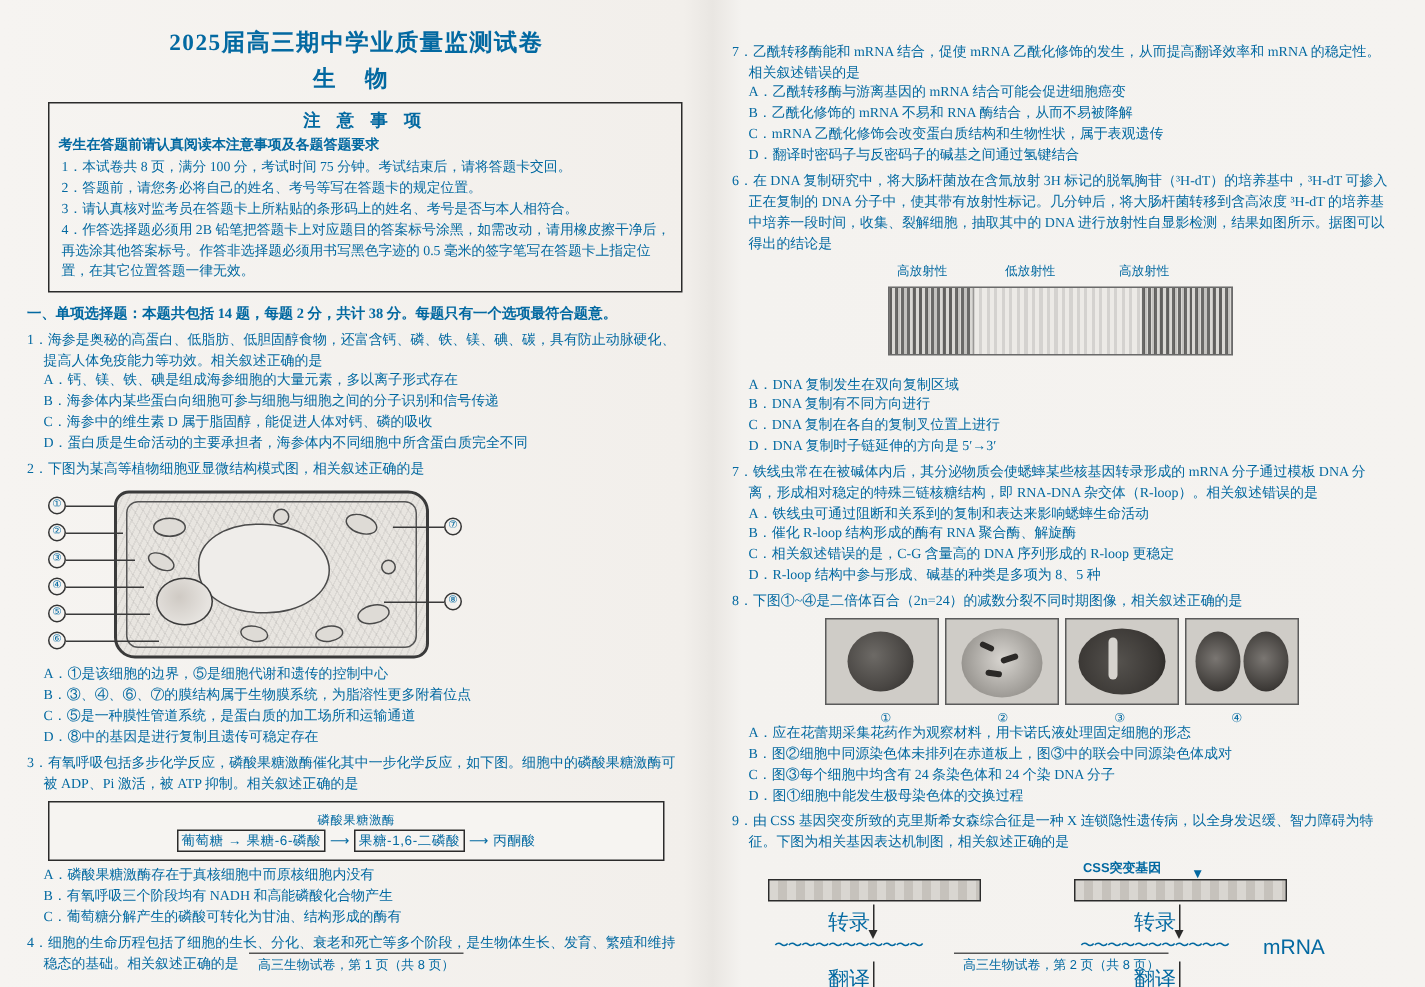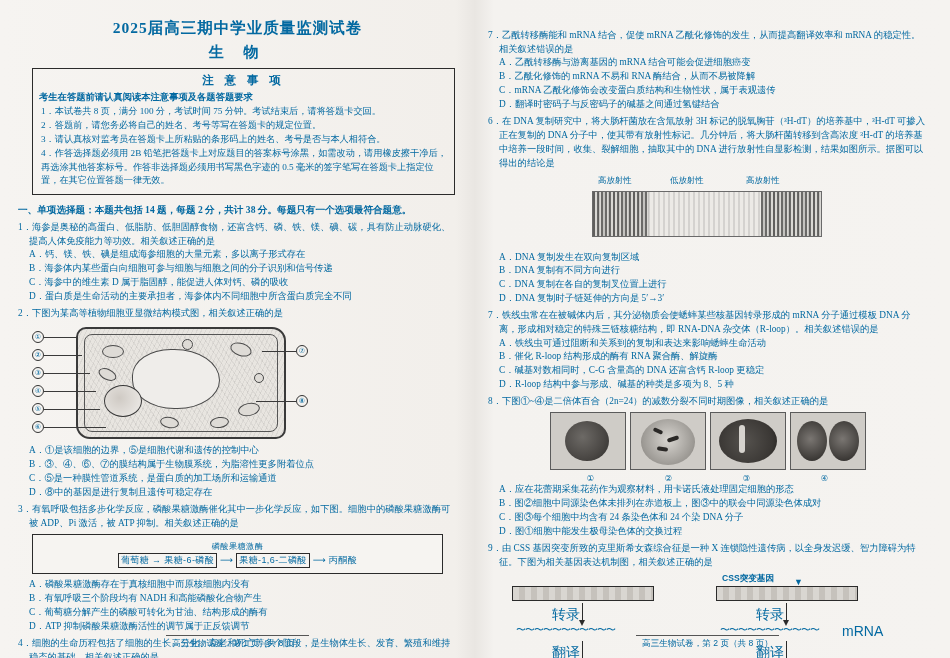--- a/index.html
+++ b/index.html
@@ -399,21 +399,20 @@
         <span> ⟶ </span>
         <span class="boxed">果糖-1,6-二磷酸</span>
         <span> ⟶ </span>
         <span>丙酮酸</span>
       </div>
     </div>
 
     <div class="opt">A．磷酸果糖激酶存在于真核细胞中而原核细胞内没有</div>
     <div class="opt">B．有氧呼吸三个阶段均有 NADH 和高能磷酸化合物产生</div>
     <div class="opt">C．葡萄糖分解产生的磷酸可转化为甘油、结构形成的酶有</div>
-    <div class="opt">D．ATP 抑制磷酸果糖激酶活性的调节属于正反馈调节</div>
 
     <div class="q q-stem">4．细胞的生命历程包括了细胞的生长、分化、衰老和死亡等多个阶段，是生物体生长、发育、繁殖和维持稳态的基础。相关叙述正确的是</div>
 
     <div class="footer">
       <span>高三生物试卷，第 1 页（共 8 页）</span>
     </div>
   </div>
 
   <div class="col col-right">
 
@@ -436,21 +435,21 @@
     </div>
 
     <div class="opt">A．DNA 复制发生在双向复制区域</div>
     <div class="opt">B．DNA 复制有不同方向进行</div>
     <div class="opt">C．DNA 复制在各自的复制叉位置上进行</div>
     <div class="opt">D．DNA 复制时子链延伸的方向是 5′→3′</div>
 
     <div class="q q-stem">7．铁线虫常在在被碱体内后，其分泌物质会使蟋蟀某些核基因转录形成的 mRNA 分子通过模板 DNA 分离，形成相对稳定的特殊三链核糖结构，即 RNA-DNA 杂交体（R-loop）。相关叙述错误的是</div>
     <div class="opt">A．铁线虫可通过阻断和关系到的复制和表达来影响蟋蟀生命活动</div>
     <div class="opt">B．催化 R-loop 结构形成的酶有 RNA 聚合酶、解旋酶</div>
-    <div class="opt">C．碱基对数相同时，C-G 含量高的 DNA 还富含钙 R-loop 更稳定</div>
+    <div class="opt">C．相关叙述错误的是，C-G 含量高的 DNA 序列形成的 R-loop 更稳定</div>
     <div class="opt">D．R-loop 结构中参与形成、碱基的种类是多项为 8、5 种</div>
 
     <div class="q q-stem">8．下图①~④是二倍体百合（2n=24）的减数分裂不同时期图像，相关叙述正确的是</div>
 
     <div class="micro-strip">
       <div class="micro">
         <div class="blob" style="left:14px;top:8px;width:44px;height:40px;background:radial-gradient(circle at 40% 40%,#6d6a66 0%,#4a4744 60%,#2e2c2a 100%);"></div>
       </div>
       <div class="micro">
         <div class="blob" style="left:10px;top:6px;width:54px;height:46px;background:radial-gradient(circle at 50% 45%,#d8d5d0 0%,#9b9893 70%,#6d6a66 100%);"></div>

